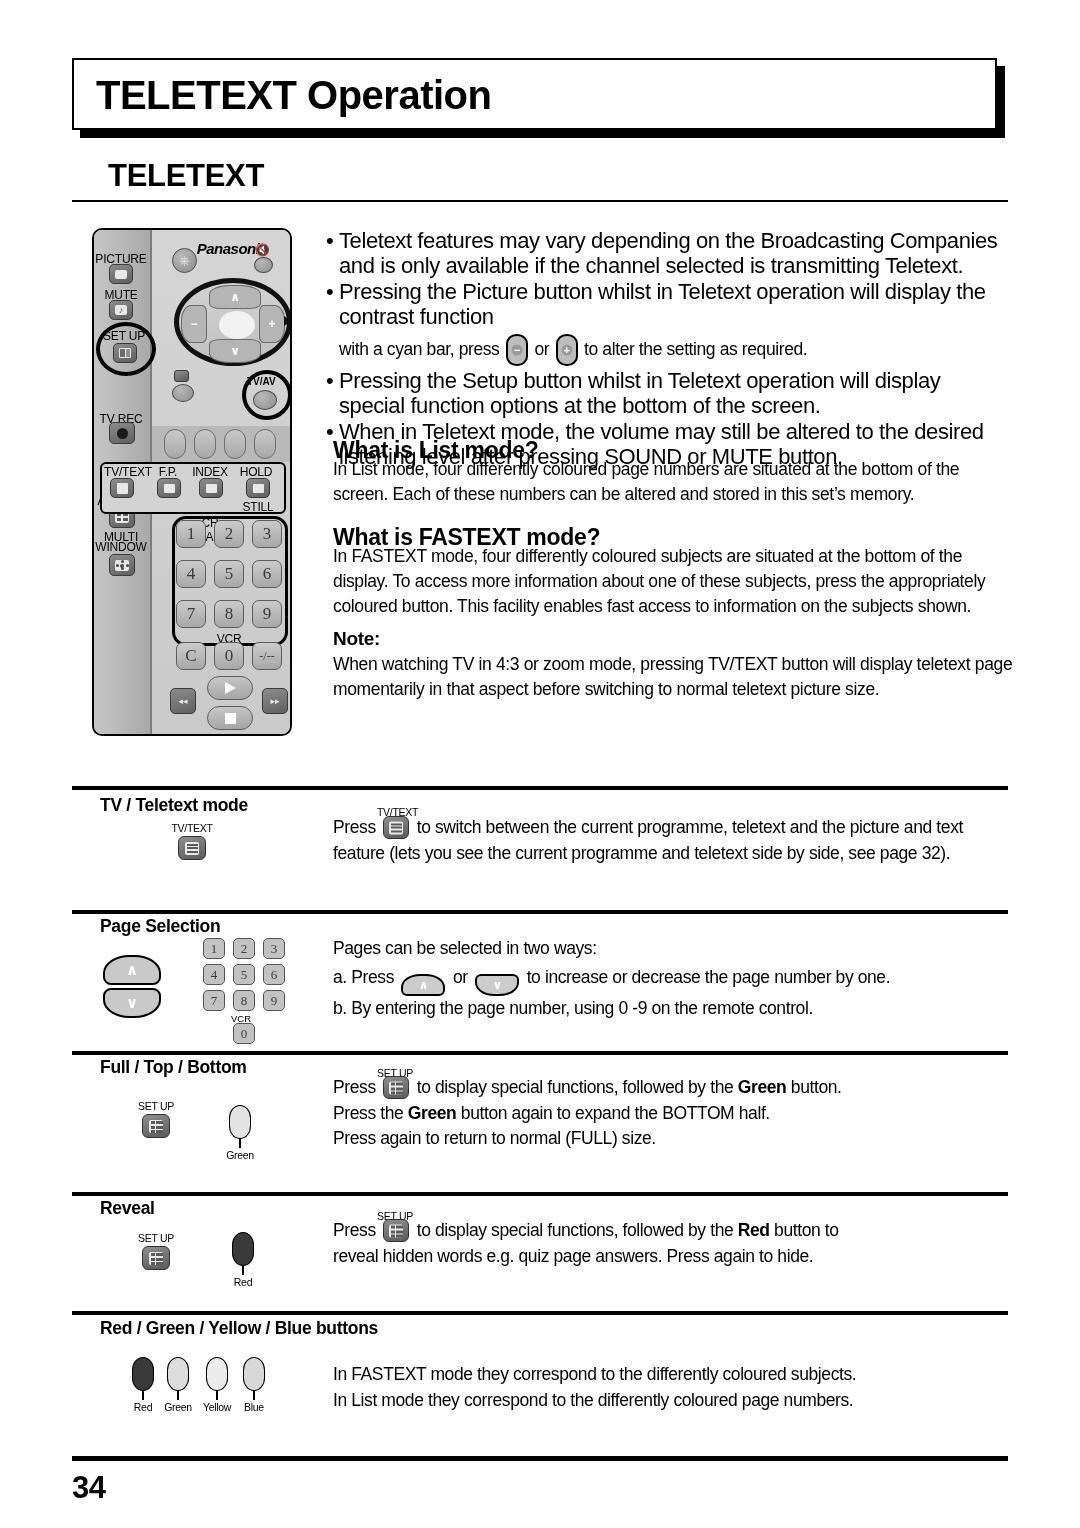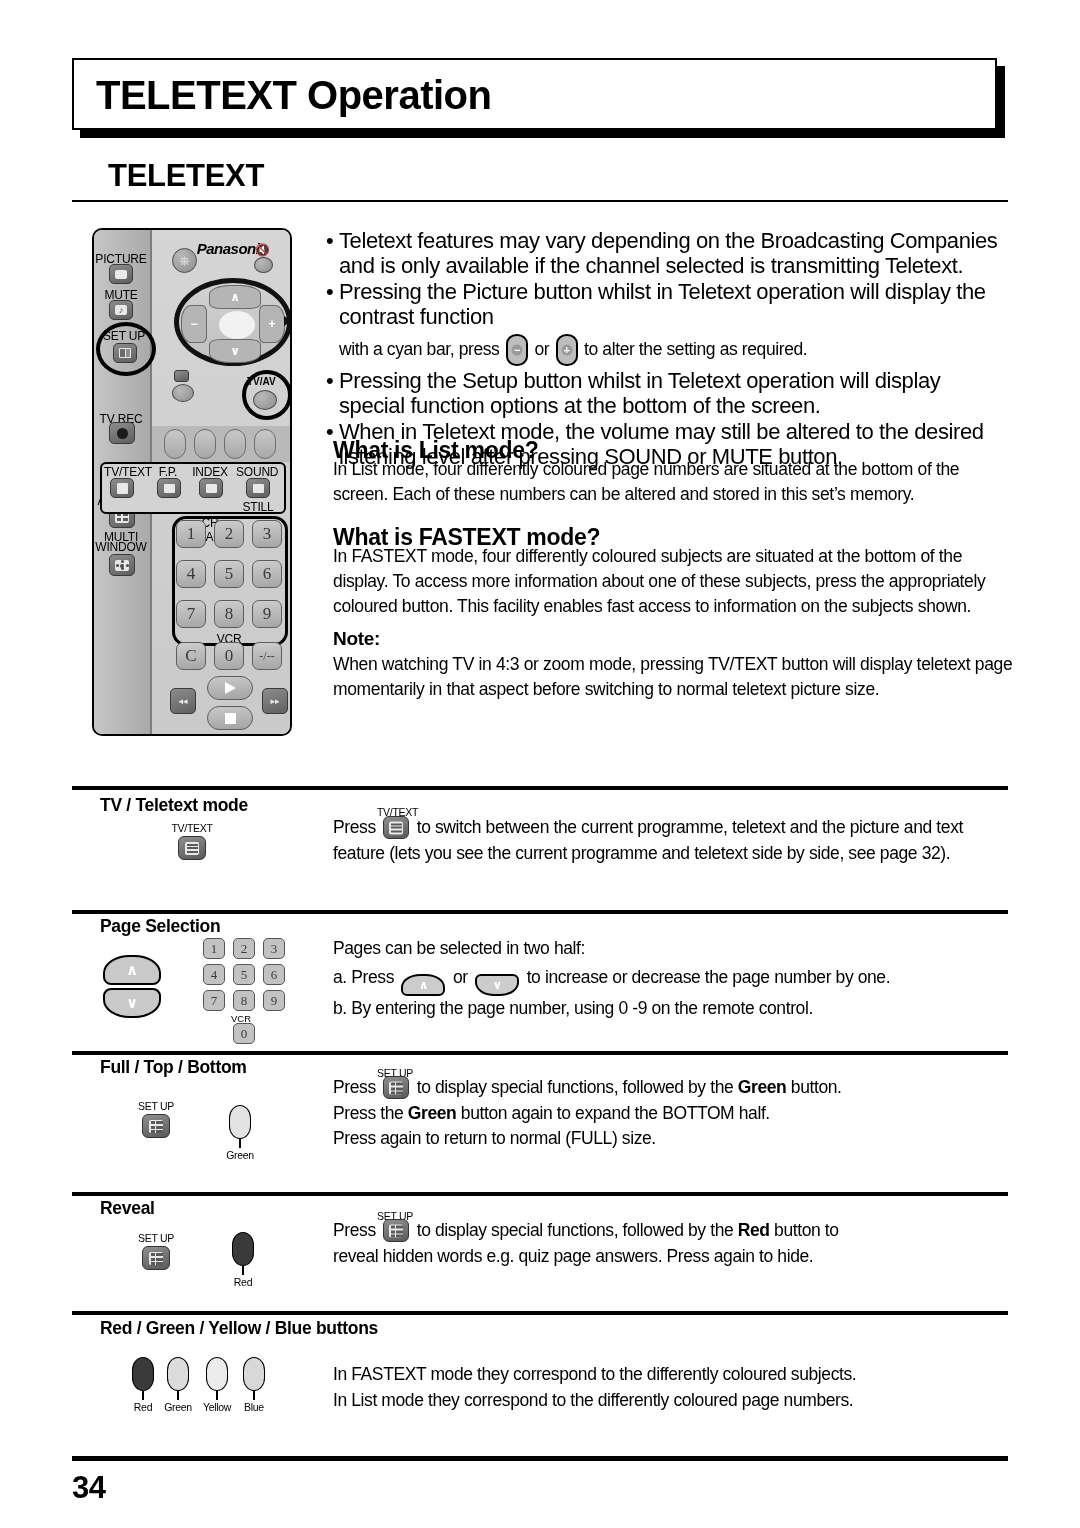--- a/index.html
+++ b/index.html
@@ -285,21 +285,21 @@
       <div class="g" style="width:11px;height:11px;border-radius:1px;"></div>
     </div>
     <div class="lbl" style="left:57px;top:235px;width:34px;">F.P.</div>
     <div class="btn-sq" style="left:63px;top:248px;">
       <div class="g" style="width:11px;height:9px;border-radius:1px;"></div>
     </div>
     <div class="lbl" style="left:96px;top:235px;width:40px;">INDEX</div>
     <div class="btn-sq" style="left:105px;top:248px;">
       <div class="g" style="width:11px;height:9px;border-radius:1px;"></div>
     </div>
-    <div class="lbl" style="left:142px;top:235px;width:40px;">SOUND</div>
+    <div class="lbl" style="left:142px;top:235px;width:40px;">HOLD</div>
     <div class="btn-sq" style="left:152px;top:248px;">
       <div class="g" style="width:11px;height:9px;border-radius:1px;"></div>
     </div>
     <div class="lbl" style="left:88px;top:270px;width:56px;margin-top:16px;">CH SEACH</div>
     <div class="lbl" style="left:144px;top:270px;width:40px;">STILL</div>
 
     <div class="keypad-box"></div>
     <div class="numkey" style="left:82px;top:290px;">1</div>
     <div class="numkey" style="left:120px;top:290px;">2</div>
     <div class="numkey" style="left:158px;top:290px;">3</div>
@@ -398,21 +398,21 @@
     <div class="mini-num">5</div>
     <div class="mini-num">6</div>
     <div class="mini-num">7</div>
     <div class="mini-num">8</div>
     <div class="mini-num">9</div>
   </div>
   <div style="position:absolute;left:231px;top:1013px;font-size:9.5px;">VCR</div>
   <div class="mini-num" style="position:absolute;left:233px;top:1023px;">0</div>
 
   <div class="row-copy" style="left:333px;top:936px;width:678px;">
-    <div>Pages can be selected in two half:</div>
+    <div>Pages can be selected in two ways:</div>
     <div style="line-height:30px;">
       <span>a. Press</span>
       <span class="inline-arrow up">∧</span>
       <span>or</span>
       <span class="inline-arrow dn">∨</span>
       <span>to increase or decrease the page number by one.</span>
     </div>
     <div>b. By entering the page number, using 0 -9 on the remote control.</div>
   </div>
 

